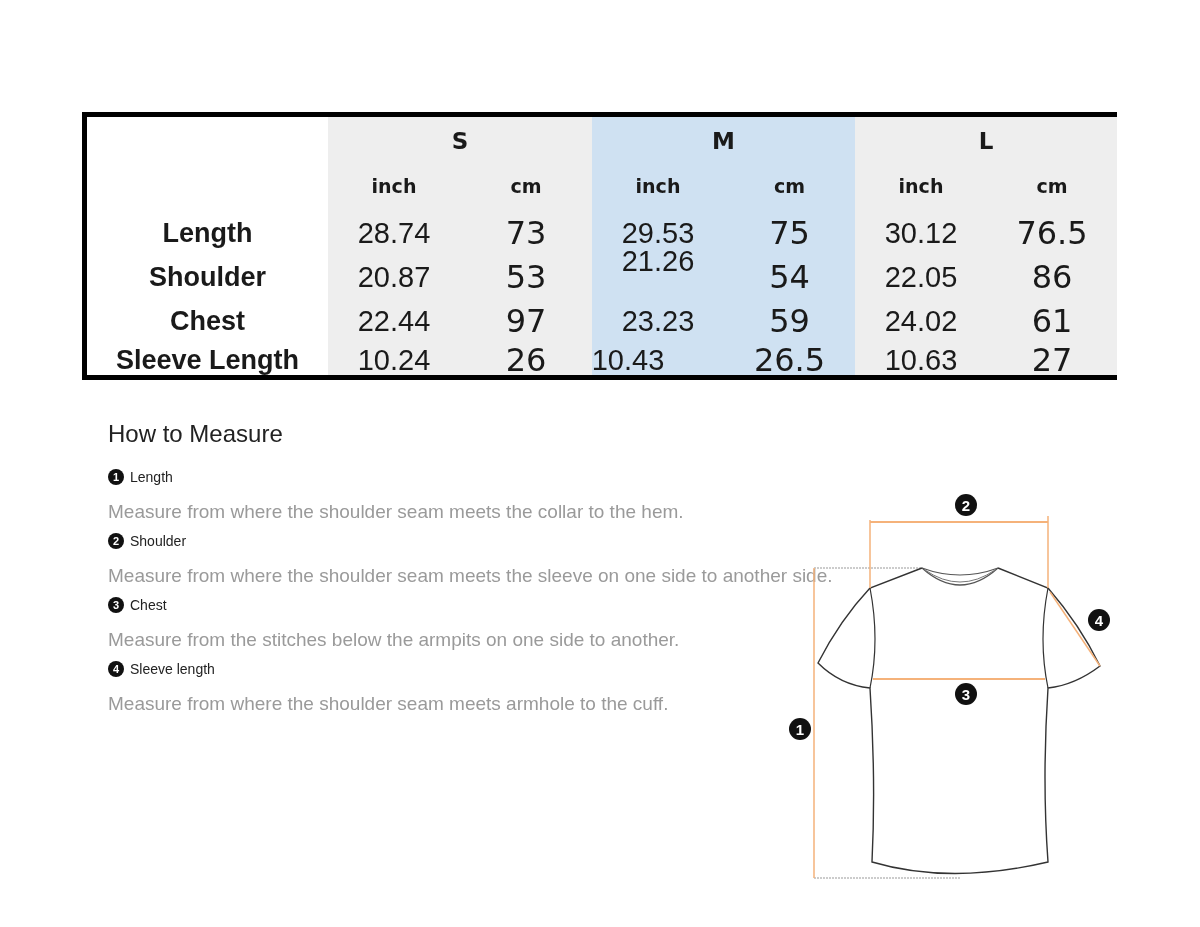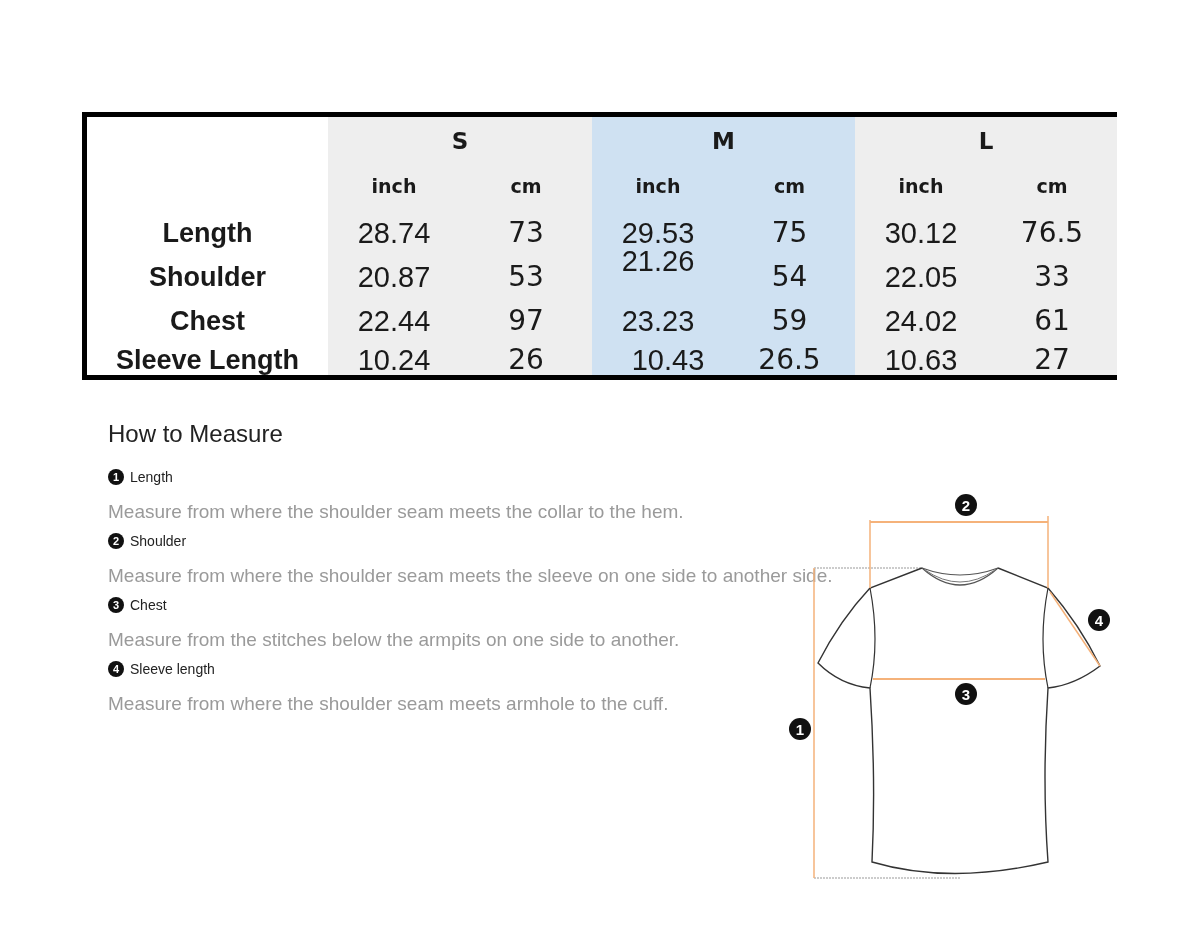--- a/index.html
+++ b/index.html
@@ -12,21 +12,21 @@
   .col-bg { position: absolute; top: 0; bottom: 0; }
   .col-s { left: 241px; width: 264px; background: #eeeeee; }
   .col-m { left: 505px; width: 263px; background: #cfe1f2; }
   .col-l { left: 768px; width: 262px; background: #eeeeee; }
 
   .cell { position: absolute; text-align: center; color: #1a1a1a; }
   .size-head { font-family: "DejaVu Sans", sans-serif; font-weight: bold; font-size: 23px; top: 9px; height: 30px; line-height: 30px; }
   .unit-head { font-family: "DejaVu Sans", sans-serif; font-weight: bold; font-size: 19px; top: 52px; height: 34px; line-height: 34px; }
   .row-label { font-weight: bold; font-size: 27px; left: 0; width: 241px; height: 36px; line-height: 36px; }
   .val { font-size: 29px; height: 36px; line-height: 36px; }
-  .val.cm { font-family: "DejaVu Sans", sans-serif; font-size: 28px; }
+  .val.cm { font-family: "DejaVu Sans", sans-serif; font-size: 32px; }
 
   .measure-title { position: absolute; left: 108px; top: 420px; font-size: 24px; font-weight: normal; color: #222; }
   .step { position: absolute; left: 108px; display: flex; align-items: center; gap: 6px; font-size: 14px; color: #222; }
   .badge { width: 16px; height: 16px; border-radius: 50%; background: #111; color: #fff; font-size: 11px; font-weight: bold; display: inline-flex; align-items: center; justify-content: center; }
   .desc { position: absolute; left: 108px; font-size: 19px; color: #9a9a9a; white-space: nowrap; }
 
   .diagram { position: absolute; left: 780px; top: 490px; width: 340px; height: 400px; }
   .dbadge { position: absolute; width: 22px; height: 22px; border-radius: 50%; background: #111; color: #fff; font-weight: bold; font-size: 15px; display: flex; align-items: center; justify-content: center; }
 </style>
 </head>
@@ -55,34 +55,34 @@
   <div class="cell val cm" style="top:98px;left:637px;width:131px">75</div>
   <div class="cell val" style="top:98px;left:768px;width:132px">30.12</div>
   <div class="cell val cm" style="top:98px;left:900px;width:130px">76.5</div>
 
   <div class="cell row-label" style="top:142px">Shoulder</div>
   <div class="cell val" style="top:142px;left:241px;width:132px">20.87</div>
   <div class="cell val cm" style="top:142px;left:373px;width:132px">53</div>
   <div class="cell val" style="top:126px;left:505px;width:132px">21.26</div>
   <div class="cell val cm" style="top:142px;left:637px;width:131px">54</div>
   <div class="cell val" style="top:142px;left:768px;width:132px">22.05</div>
-  <div class="cell val cm" style="top:142px;left:900px;width:130px">33</div>
+  <div class="cell val cm" style="top:142px;left:900px;width:130px">86</div>
 
   <div class="cell row-label" style="top:186px">Chest</div>
   <div class="cell val" style="top:186px;left:241px;width:132px">22.44</div>
   <div class="cell val cm" style="top:186px;left:373px;width:132px">97</div>
   <div class="cell val" style="top:186px;left:505px;width:132px">23.23</div>
   <div class="cell val cm" style="top:186px;left:637px;width:131px">59</div>
   <div class="cell val" style="top:186px;left:768px;width:132px">24.02</div>
   <div class="cell val cm" style="top:186px;left:900px;width:130px">61</div>
 
   <div class="cell row-label" style="top:225px">Sleeve Length</div>
   <div class="cell val" style="top:225px;left:241px;width:132px">10.24</div>
   <div class="cell val cm" style="top:225px;left:373px;width:132px">26</div>
-  <div class="cell val" style="top:225px;left:515px;width:132px">10.43</div>
+  <div class="cell val" style="top:225px;left:475px;width:132px">10.43</div>
   <div class="cell val cm" style="top:225px;left:637px;width:131px">26.5</div>
   <div class="cell val" style="top:225px;left:768px;width:132px">10.63</div>
   <div class="cell val cm" style="top:225px;left:900px;width:130px">27</div>
 </div>
 
 <div class="measure-title">How to Measure</div>
 
 <div class="step" style="top:469px">
   <span class="badge">1</span>
   <span>Length</span>

